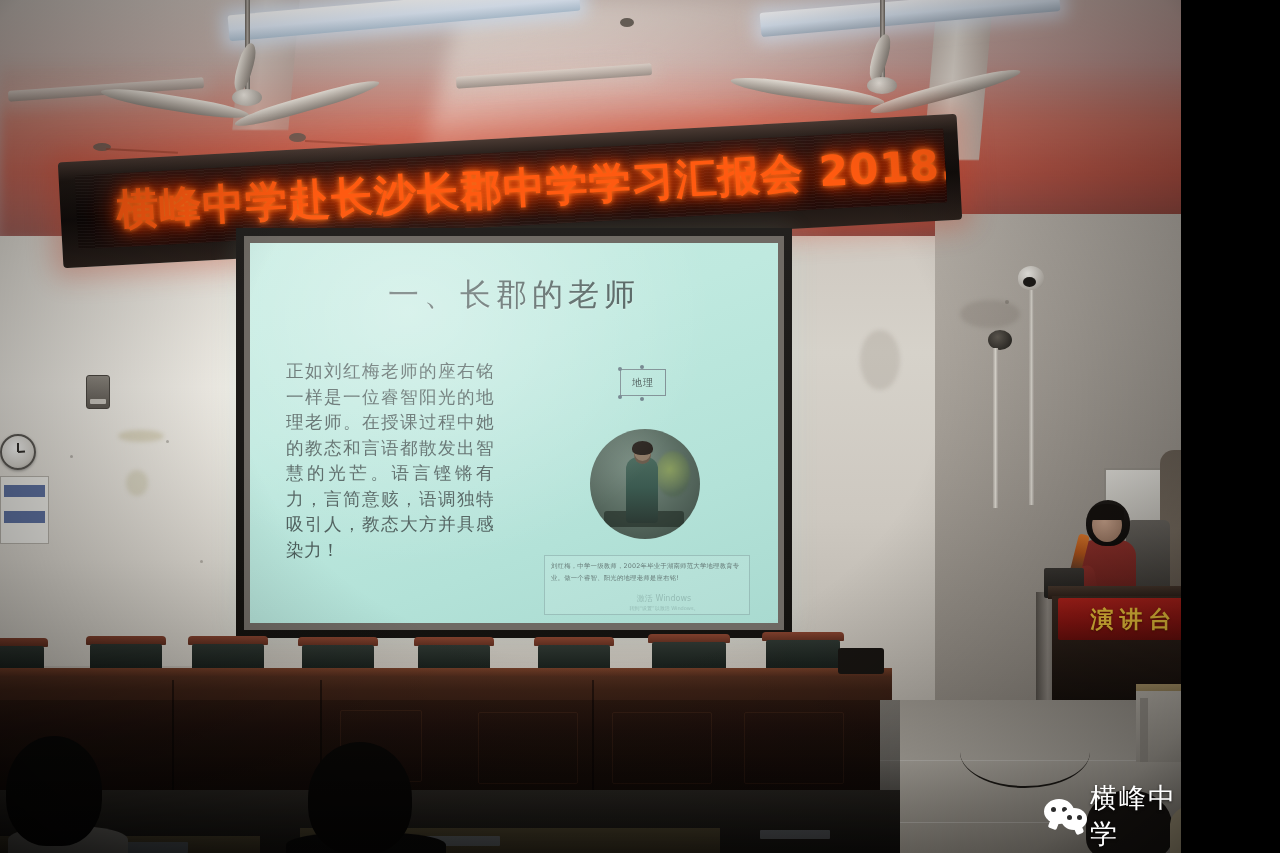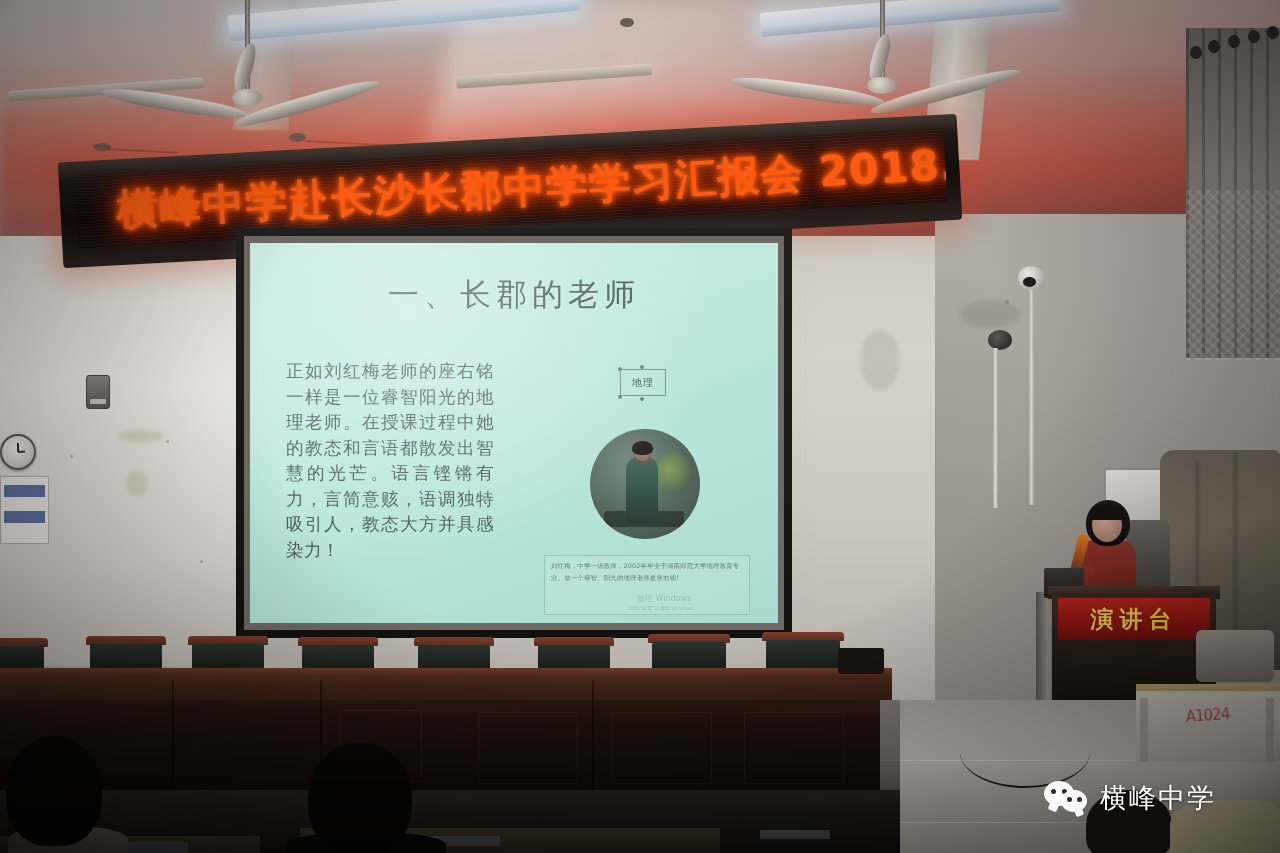--- a/index.html
+++ b/index.html
@@ -1,17 +1,17 @@
 <!DOCTYPE html>
 <html><head>
 <meta charset="utf-8">
 <style>
   html,body{margin:0;padding:0;background:#000;}
   body{font-family:"Liberation Sans","DejaVu Sans",sans-serif;}
-  #scene{position:relative;width:1280px;height:853px;overflow:hidden;background:#1a1614;}
+  #scene{position:relative;width:1181px;height:853px;overflow:hidden;background:#1a1614;}
 
   
   .ceiling{position:absolute;left:0;top:0;width:1280px;height:250px;
     background:linear-gradient(175deg,#d8cfc8 0%,#cdb7b0 22%,#c49a95 45%,#b07f7c 65%,#8e6160 82%,#6a4643 100%);}
   .ceil-red{position:absolute;left:0;top:60px;width:1280px;height:180px;
     background:linear-gradient(180deg,rgba(214,70,45,0.0) 0%,rgba(222,72,40,0.40) 35%,rgba(204,58,32,0.52) 62%,rgba(120,36,24,0.35) 100%);
     filter:blur(6px);}
   .ceil-wash{position:absolute;left:430px;top:0;width:420px;height:250px;
     background:linear-gradient(155deg,rgba(255,250,242,0.55),rgba(255,245,235,0.05) 62%);
     transform:skewX(-14deg);filter:blur(10px);}

